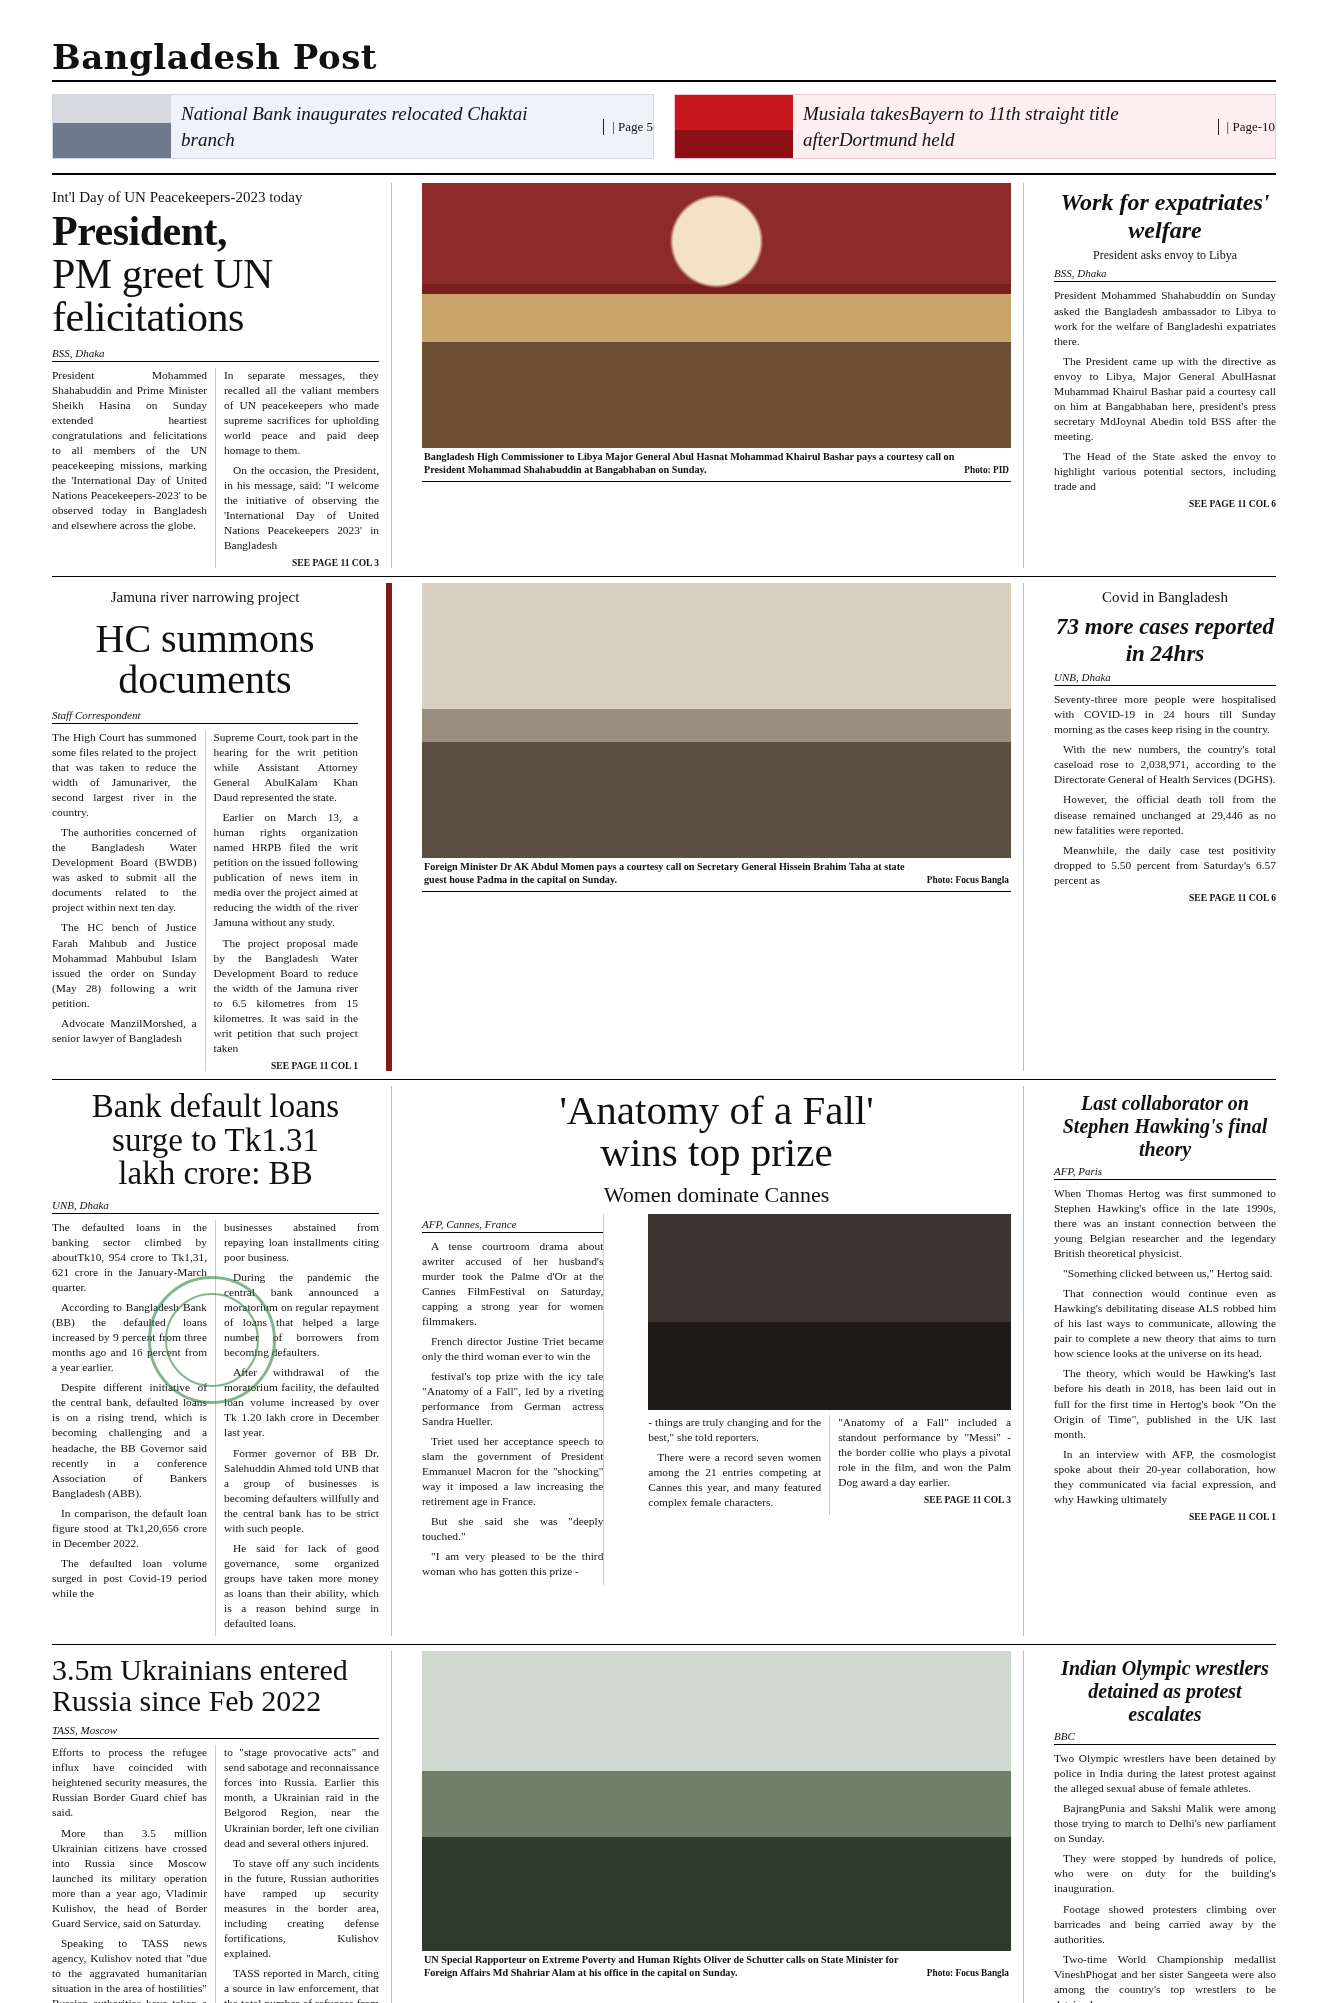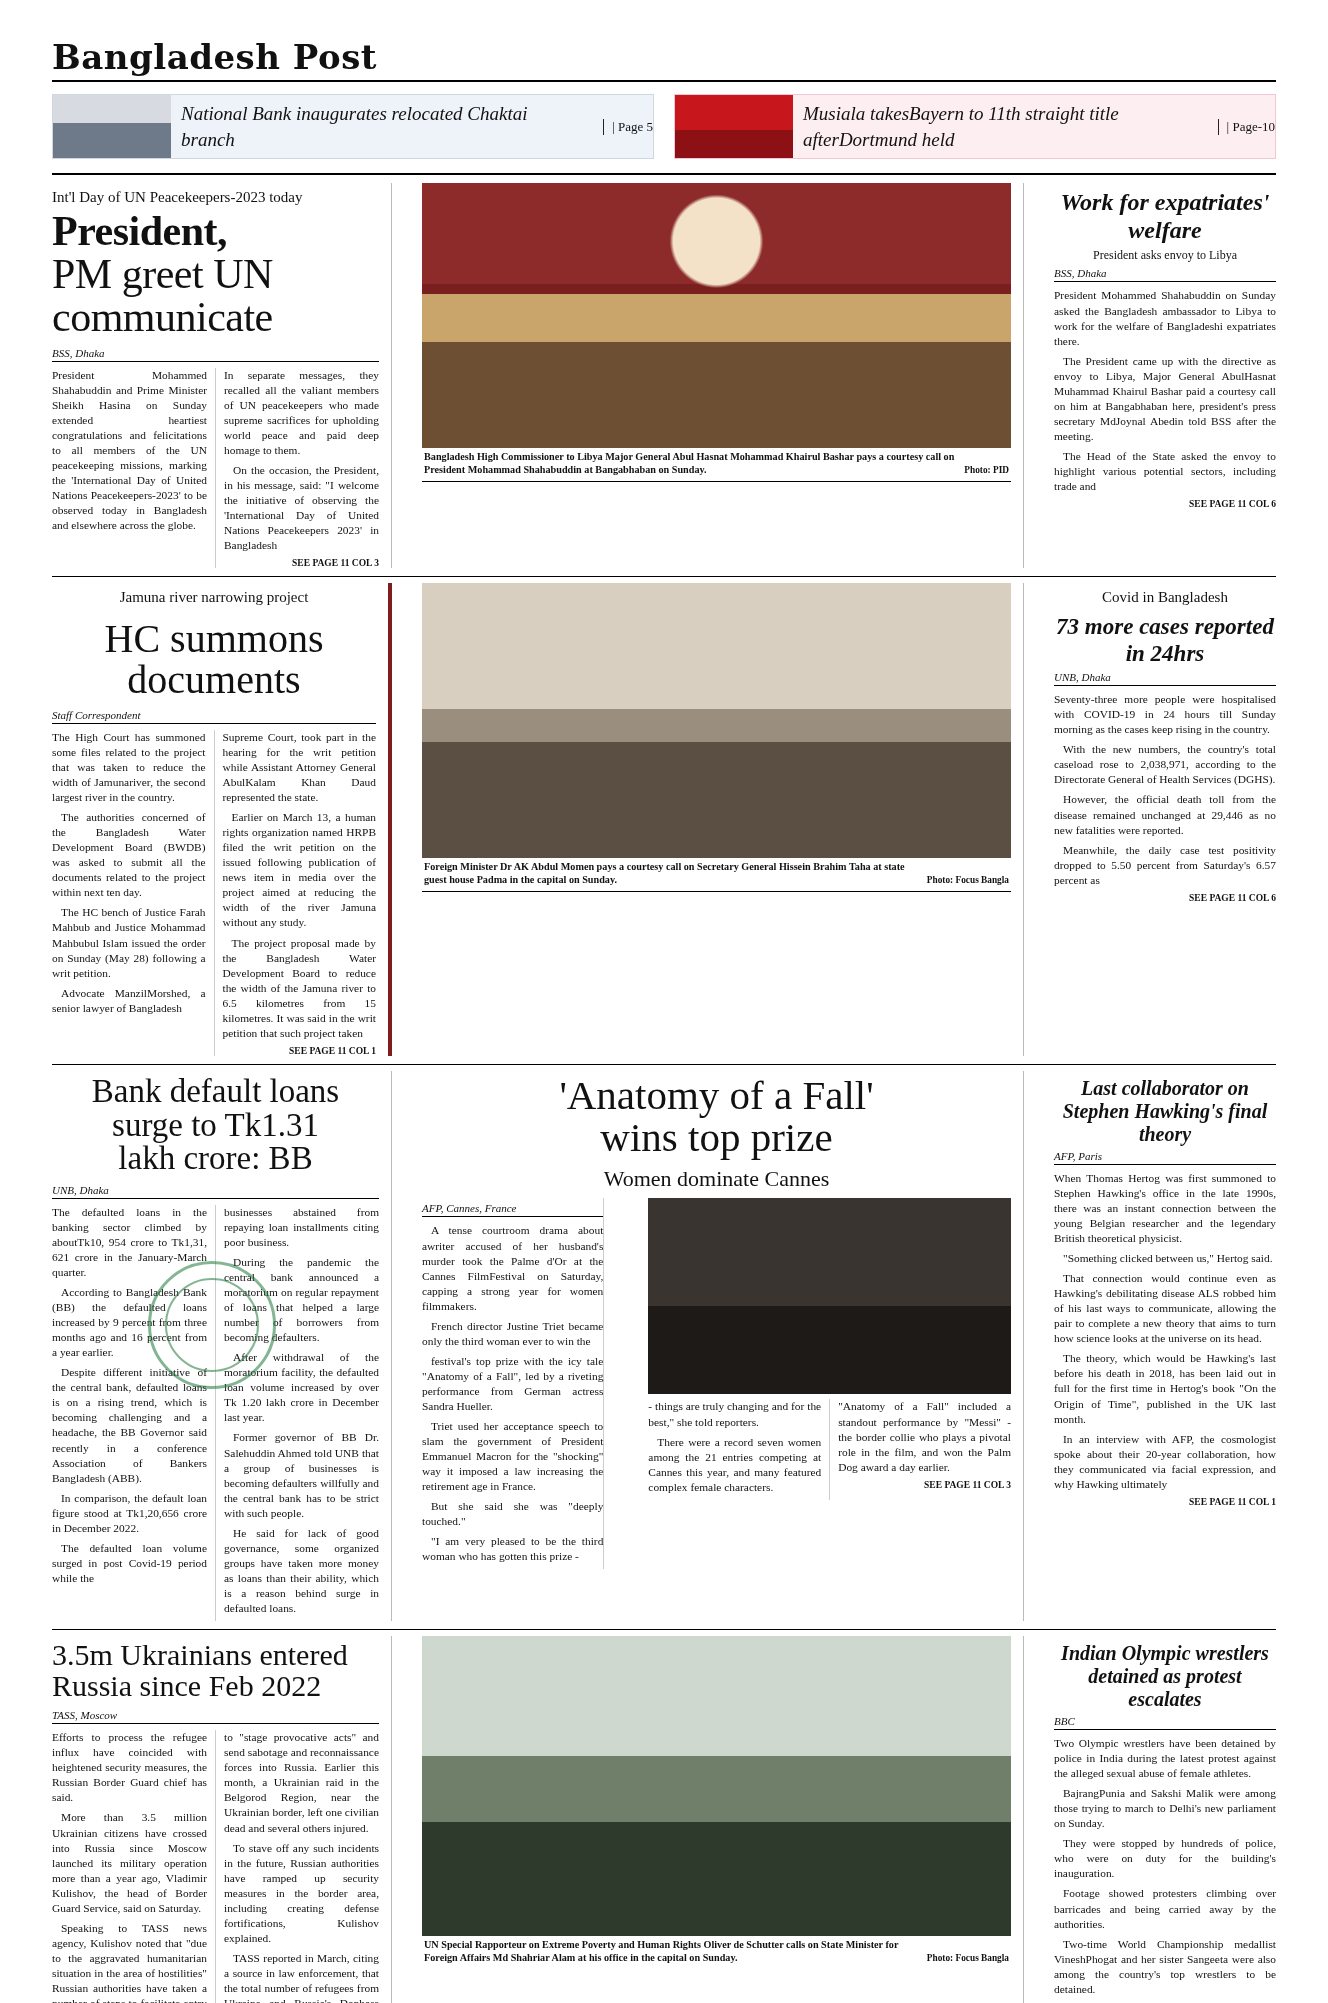--- a/index.html
+++ b/index.html
@@ -105,21 +105,21 @@
     </div>
   </div>
 
   <div class="grid3 sect" style="margin-top:8px;">
 
     <div class="colL" style="border-right:1px solid #bbb; padding-right:12px;">
       <div class="kicker-l">Int'l Day of UN Peacekeepers-2023 today</div>
       <h1 class="head bold" style="text-align:left; font-size:42px; margin-top:2px;">
         <span>President,</span><br>
         <span style="font-weight:normal">PM greet UN</span><br>
-        <span style="font-weight:normal">communicate</span>
+        <span style="font-weight:normal">felicitations</span>
       </h1>
       <div class="byline">BSS, Dhaka</div>
       <div class="flex">
         <div class="onecol" style="flex:1; padding-right:8px; border-right:1px solid #ccc;">
           <p>President Mohammed Shahabuddin and Prime Minister Sheikh Hasina on Sunday extended heartiest congratulations and felicitations to all members of the UN peacekeeping missions, marking the 'International Day of United Nations Peacekeepers-2023' to be observed today in Bangladesh and elsewhere across the globe.</p>
         </div>
         <div class="onecol" style="flex:1; padding-left:8px;">
           <p>In separate messages, they recalled all the valiant members of UN peacekeepers who made supreme sacrifices for upholding world peace and paid deep homage to them.</p>
           <p>On the occasion, the President, in his message, said: "I welcome the initiative of observing the 'International Day of United Nations Peacekeepers 2023' in Bangladesh</p>
           <span class="seepage">SEE PAGE 11 COL 3</span>
@@ -142,21 +142,21 @@
       <div class="onecol">
         <p>President Mohammed Shahabuddin on Sunday asked the Bangladesh ambassador to Libya to work for the welfare of Bangladeshi expatriates there.</p>
         <p>The President came up with the directive as envoy to Libya, Major General AbulHasnat Muhammad Khairul Bashar paid a courtesy call on him at Bangabhaban here, president's press secretary MdJoynal Abedin told BSS after the meeting.</p>
         <p>The Head of the State asked the envoy to highlight various potential sectors, including trade and</p>
         <span class="seepage">SEE PAGE 11 COL 6</span>
       </div>
     </div>
   </div>
 
   <div class="grid3 sect rule-top" style="padding-top:6px;">
-    <div class="colL" style="border-right:4px solid #7f1d1d; padding-right:12px;">
+    <div class="colL" style="border-right:6px solid #7f1d1d; padding-right:28px;">
       <div class="kicker">Jamuna river narrowing project</div>
       <h1 class="head" style="font-size:40px;margin-top:11px;">
         <span>HC summons</span><br>
         <span>documents</span>
       </h1>
       <div class="byline">Staff Correspondent</div>
       <div class="flex">
         <div class="onecol" style="flex:1; padding-right:8px; border-right:1px solid #ccc;">
           <p>The High Court has summoned some files related to the project that was taken to reduce the width of Jamunariver, the second largest river in the country.</p>
           <p>The authorities concerned of the Bangladesh Water Development Board (BWDB) was asked to submit all the documents related to the project within next ten day.</p>

